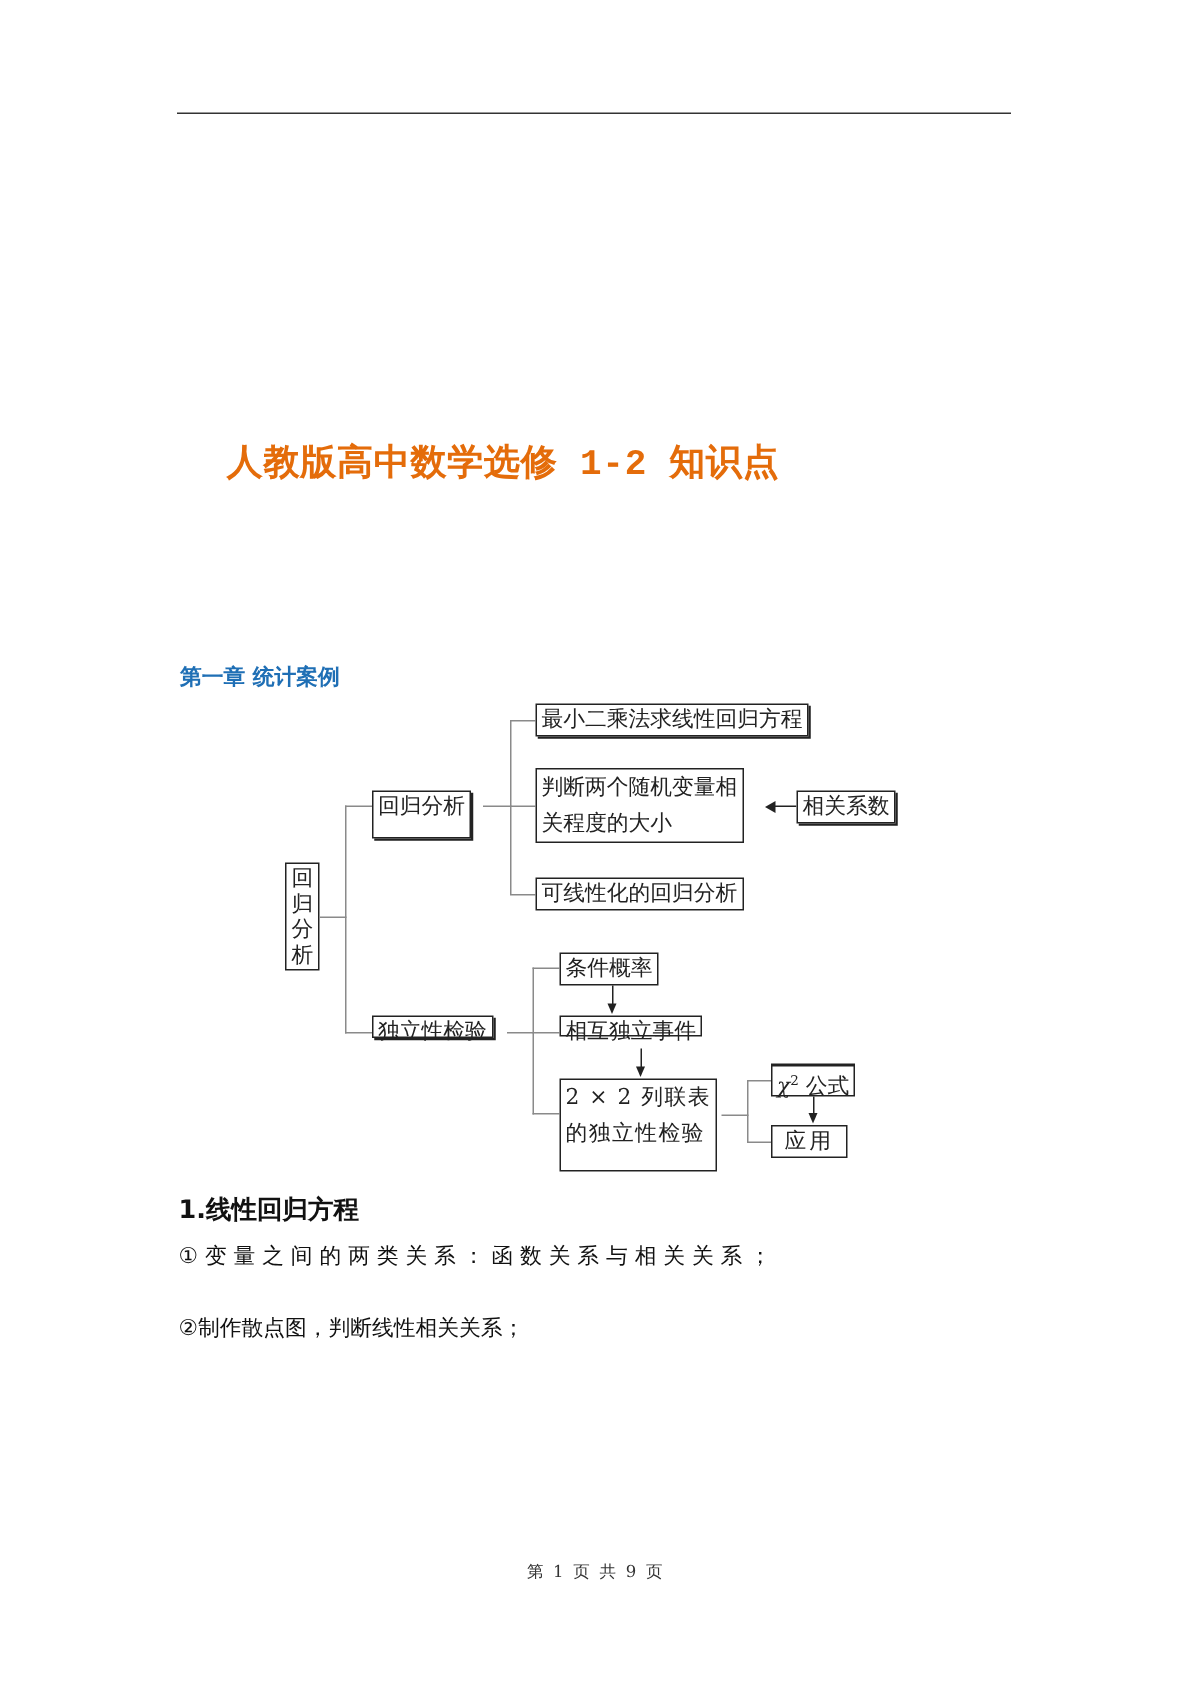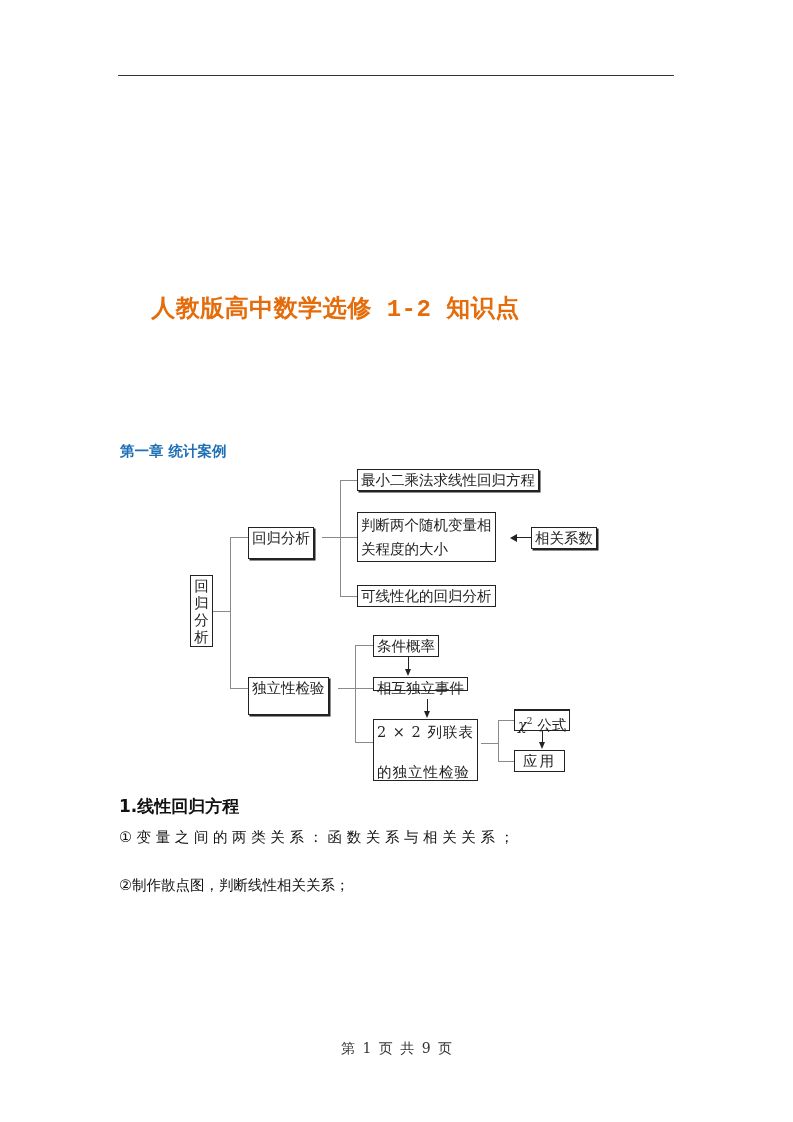--- a/index.html
+++ b/index.html
@@ -20,21 +20,21 @@
     .box.vert { width: 23px; padding: 2px 0; text-align: center; line-height: 17px; white-space: normal;
                 word-break: break-all; }
     .line { position: absolute; background: #8a8a8a; }
     .arrow { position: absolute; width: 0; height: 0; }
     .h2 { position: absolute; left: 119px; top: 795px; font-family: "DejaVu Sans", sans-serif;
           font-weight: bold; font-size: 17px; color: #111; }
     .p { position: absolute; left: 119px; font-family: "DejaVu Sans", sans-serif; font-size: 14.5px; color: #111; }
     .p1 { top: 828px; letter-spacing: 4.6px; }
     .p2 { top: 864px; margin-top: 12px; }
     .footer { position: absolute; left: 0; width: 793px; top: 1040px; text-align: center;
-              font-family: "DejaVu Serif", serif; font-size: 14px; color: #333; word-spacing: 3px; }
+              font-family: "DejaVu Serif", serif; font-size: 11px; color: #333; word-spacing: 3px; }
     sup { font-size: 9px; }
     .chi { font-style: italic; }
   </style>
 </head>
 <body>
 
 <div class="header-rule"></div>
 
 <div class="title">人教版高中数学选修 1-2 知识点</div>
 
@@ -64,41 +64,41 @@
 
   <div class="box shadow" style="left:357px; top:469px; height:22px;">最小二乘法求线性回归方程</div>
 
   <div class="line" style="left:516px; top:537px; width:15px; height:1.2px; background:#222;"></div>
   <div class="arrow" style="left:510px; top:534px; border-top:4px solid transparent; border-bottom:4px solid transparent; border-right:7px solid #222;"></div>
 
   <div class="box shadow" style="left:531px; top:527px; height:22px;">相关系数</div>
 
   <div class="box" style="left:357px; top:585px; height:22px;">可线性化的回归分析</div>
 
-  <div class="box shadow" style="left:248px; top:677px; height:38px;">独立性检验</div>
+  <div class="box shadow" style="left:248px; top:677px; height:15px;">独立性检验</div>
 
   <div class="line" style="left:338px; top:688px; width:18px; height:1.2px;"></div>
   <div class="line" style="left:355px; top:645px; width:1.2px; height:98px;"></div>
   <div class="line" style="left:355px; top:645px; width:18px; height:1.2px;"></div>
   <div class="line" style="left:355px; top:688px; width:18px; height:1.2px;"></div>
   <div class="line" style="left:355px; top:742px; width:18px; height:1.2px;"></div>
 
   <div class="box" style="left:373px; top:635px; height:22px;">条件概率</div>
 
   <div class="line" style="left:408px; top:657px; width:1.2px; height:13px; background:#222;"></div>
   <div class="arrow" style="left:405px; top:669px; border-left:3.5px solid transparent; border-right:3.5px solid transparent; border-top:7px solid #222;"></div>
 
   <div class="box" style="left:373px; top:677px; height:14px;">相互独立事件</div>
 
   <div class="line" style="left:427px; top:699px; width:1.2px; height:13px; background:#222;"></div>
   <div class="arrow" style="left:424px; top:711px; border-left:3.5px solid transparent; border-right:3.5px solid transparent; border-top:7px solid #222;"></div>
 
   <div class="box" style="left:373px; top:719px; height:62px; padding-top:2px; letter-spacing:1px;">
     <div>2 × 2 列联表</div>
-    <div style="margin-top:20px;">的独立性检验</div>
+    <div style="margin-top:4px;">的独立性检验</div>
   </div>
 
   <div class="line" style="left:481px; top:743px; width:18px; height:1.2px;"></div>
   <div class="line" style="left:498px; top:720px; width:1.2px; height:42px;"></div>
   <div class="line" style="left:498px; top:720px; width:16px; height:1.2px;"></div>
   <div class="line" style="left:498px; top:761px; width:16px; height:1.2px;"></div>
 
   <div class="box" style="left:514px; top:709px; height:22px; border-top-width:2px;">
     <span class="chi">χ</span><sup>2</sup>
     <span>公式</span>

